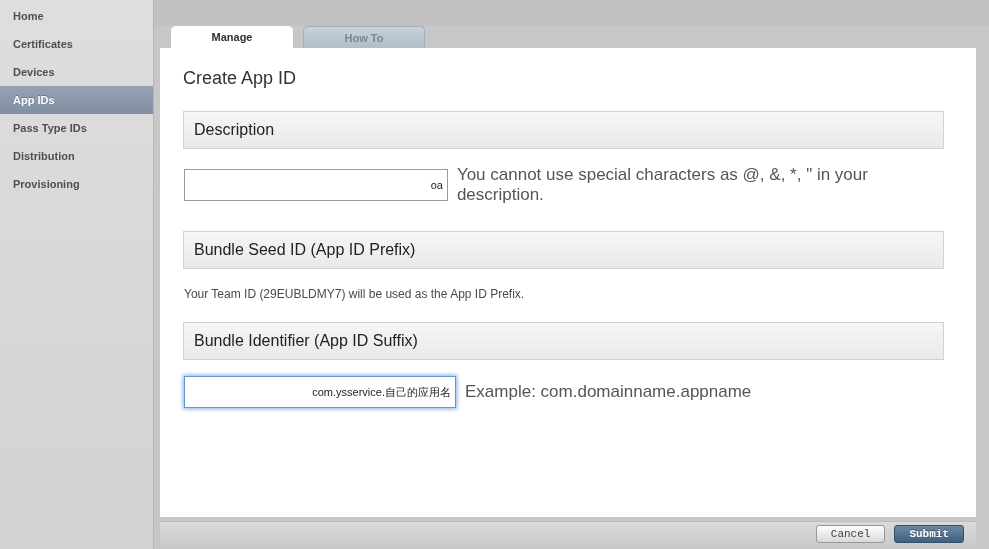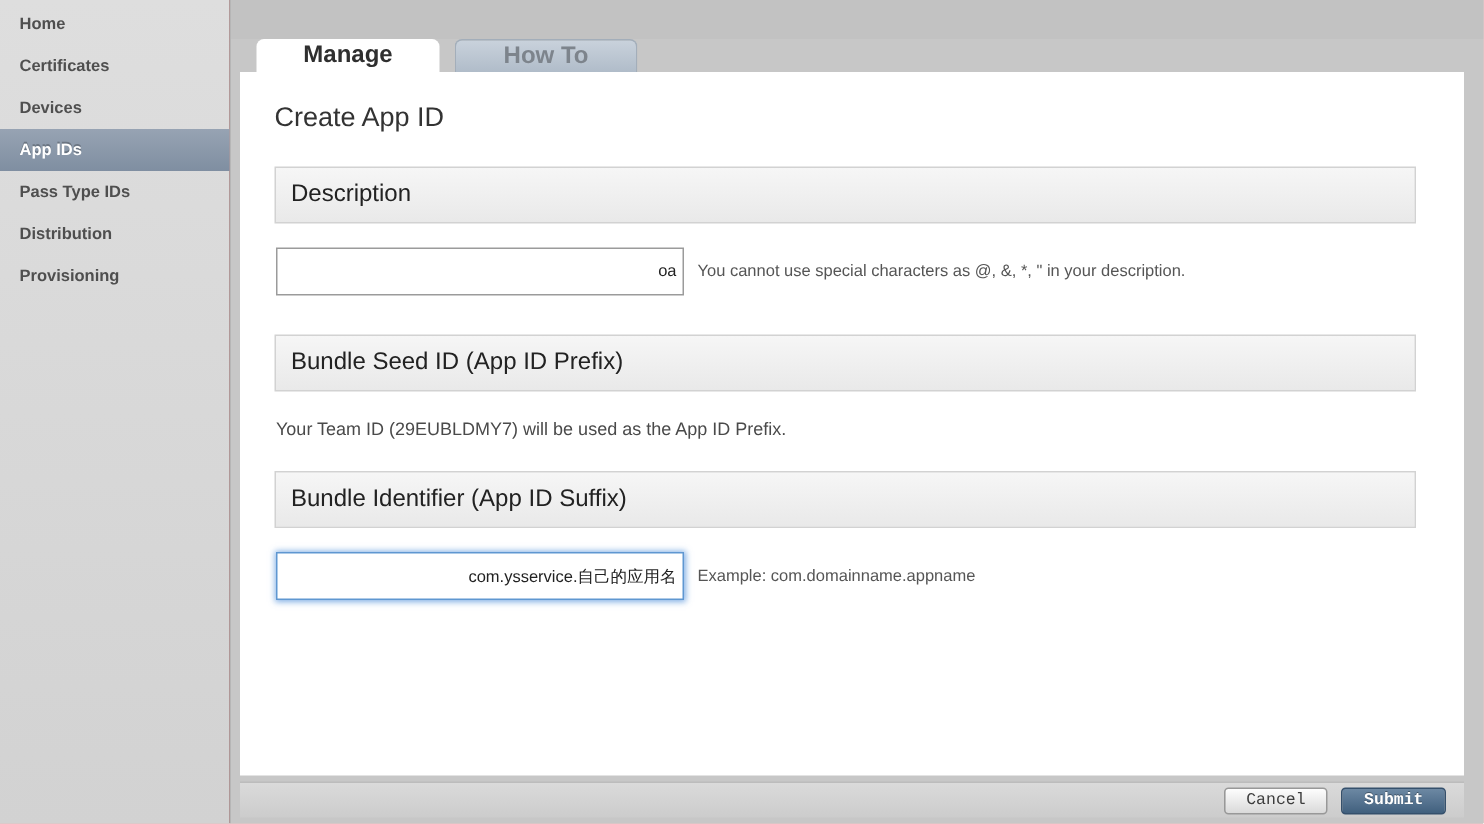--- a/index.html
+++ b/index.html
@@ -1,55 +1,55 @@
 <!DOCTYPE html>
 <html><head>
 <meta charset="utf-8">
 <style>
   * { margin:0; padding:0; box-sizing:border-box; }
   html,body { width:989px; height:549px; overflow:hidden;
               font-family:"Liberation Sans","DejaVu Sans",sans-serif; }
-  .app { display:flex; width:989px; height:549px; background:#7f1d1d; }
+  .app { display:flex; width:989px; height:549px; background:#14532d; }
 
   
   .sidebar { width:154px; height:100%; flex:0 0 154px;
              background:linear-gradient(#dedede,#d2d2d2);
              border-right:1px solid #b6b6b6; padding-top:2px; }
   .side-item { height:28px; line-height:28px; padding-left:13px;
                font-size:11px; font-weight:bold; color:#4f4f4f; cursor:default; }
   .side-item.active { background:linear-gradient(#97a3b3,#7f8ea1);
                       color:#fff; text-shadow:0 -1px 0 rgba(0,0,0,.25); }
 
   
   .main { flex:1; display:flex; flex-direction:column; background:#c7c7c7; }
   .topstrip { height:26px; background:#c2c2c2; }
   .tabs { display:flex; gap:10px; padding-left:17px; height:22px; align-items:flex-end; }
   .tab { width:122px; height:22px; line-height:22px; text-align:center;
-         font-size:16px; font-weight:bold; border-radius:5px 5px 0 0; cursor:pointer; }
+         font-size:11px; font-weight:bold; border-radius:5px 5px 0 0; cursor:pointer; }
   .tab.active { background:#ffffff; color:#2f2f2f; }
   .tab.inactive { background:linear-gradient(#c9d2dc,#b0bcc9);
                   border:1px solid #a3aeba; border-bottom:none; color:#7d848c; }
 
   .card { background:#ffffff; margin:0 13px 4px 6px; flex:1;
           padding:16px 32px 10px 23px; overflow:hidden; }
   .page-title { font-size:18px; font-weight:normal; color:#333; margin:4px 0 22px 0; }
 
   .section-header { background:linear-gradient(#f6f6f6,#e9e9e9);
                     border:1px solid #d2d2d2; padding:9px 10px;
                     font-size:16px; font-weight:normal; color:#222;
                     margin-bottom:16px; }
   .help-text { font-size:12px; color:#4a4a4a; line-height:19px;
                margin:0 0 18px 1px; max-width:780px; }
   .field-row { display:flex; align-items:center; margin:0 0 26px 1px; }
   .text-input { width:272px; height:32px; border:1px solid #9b9b9b;
                 font-size:11px; padding:1px 4px; color:#222;
                 font-family:"Liberation Sans","DejaVu Sans",sans-serif;text-align:right; }
   .text-input.focused { border:1px solid #5f97d1;
                         box-shadow:0 0 4px 1px rgba(90,150,220,.75); outline:none; }
-  .hint { font-size:11px; color:#555; margin-left:9px; }
+  .hint { font-size:17px; color:#555; margin-left:9px; }
 
   .footer-bar { height:24px; background:linear-gradient(#dadada,#cccccc);
                 border-top:1px solid #bcbcbc; margin:0 13px 0 6px;
                 display:flex; justify-content:flex-end; align-items:center;
                 gap:9px; padding-right:12px; }
   .btn { font-size:11px; height:18px; line-height:16px; padding:0 14px;
          border-radius:3px; cursor:pointer;
          font-family:Liberation Mono, monospace; }
   .btn.cancel { background:linear-gradient(#fdfdfd,#d9d9d9);
                 border:1px solid #989898; color:#3d3d3d; }

